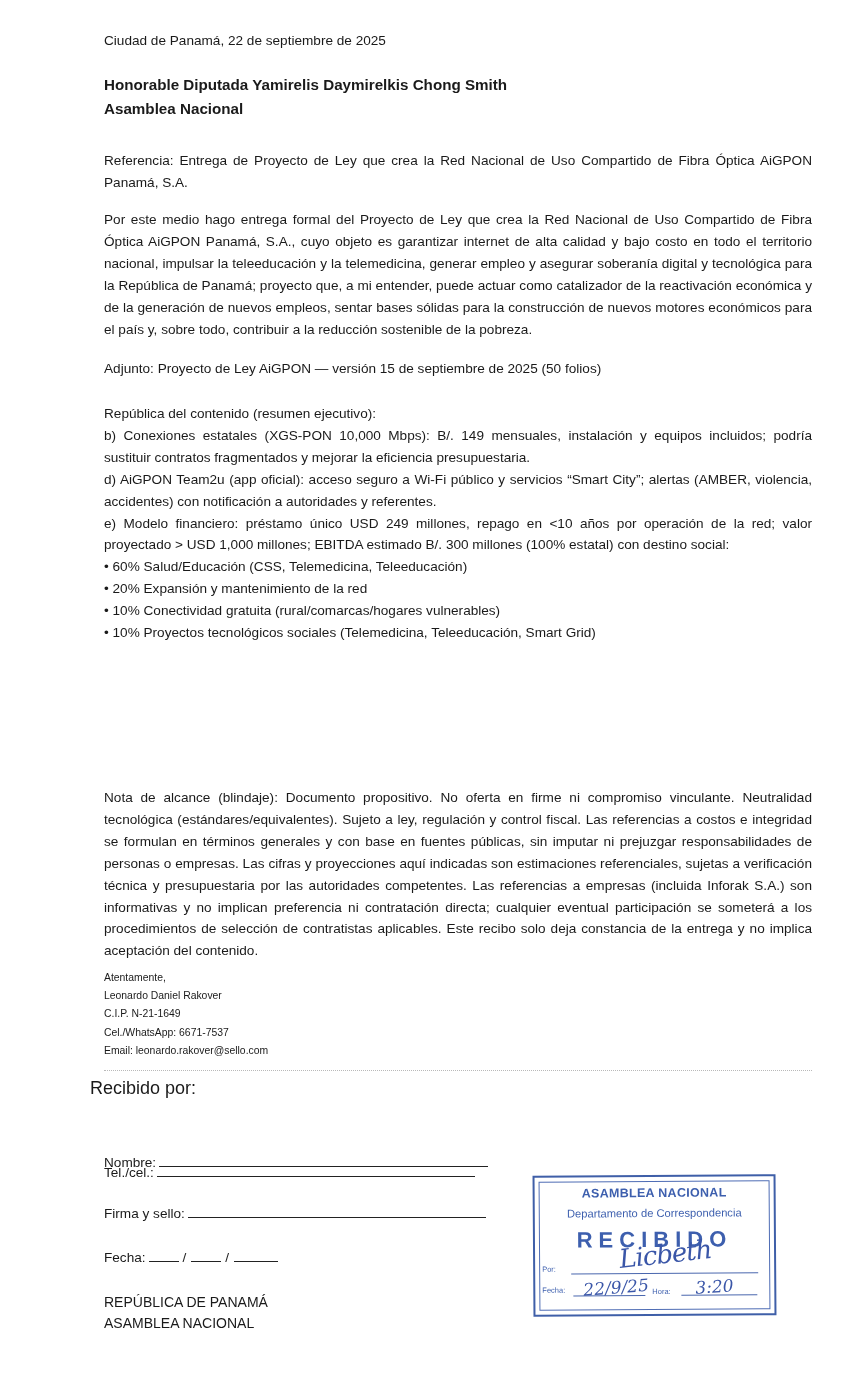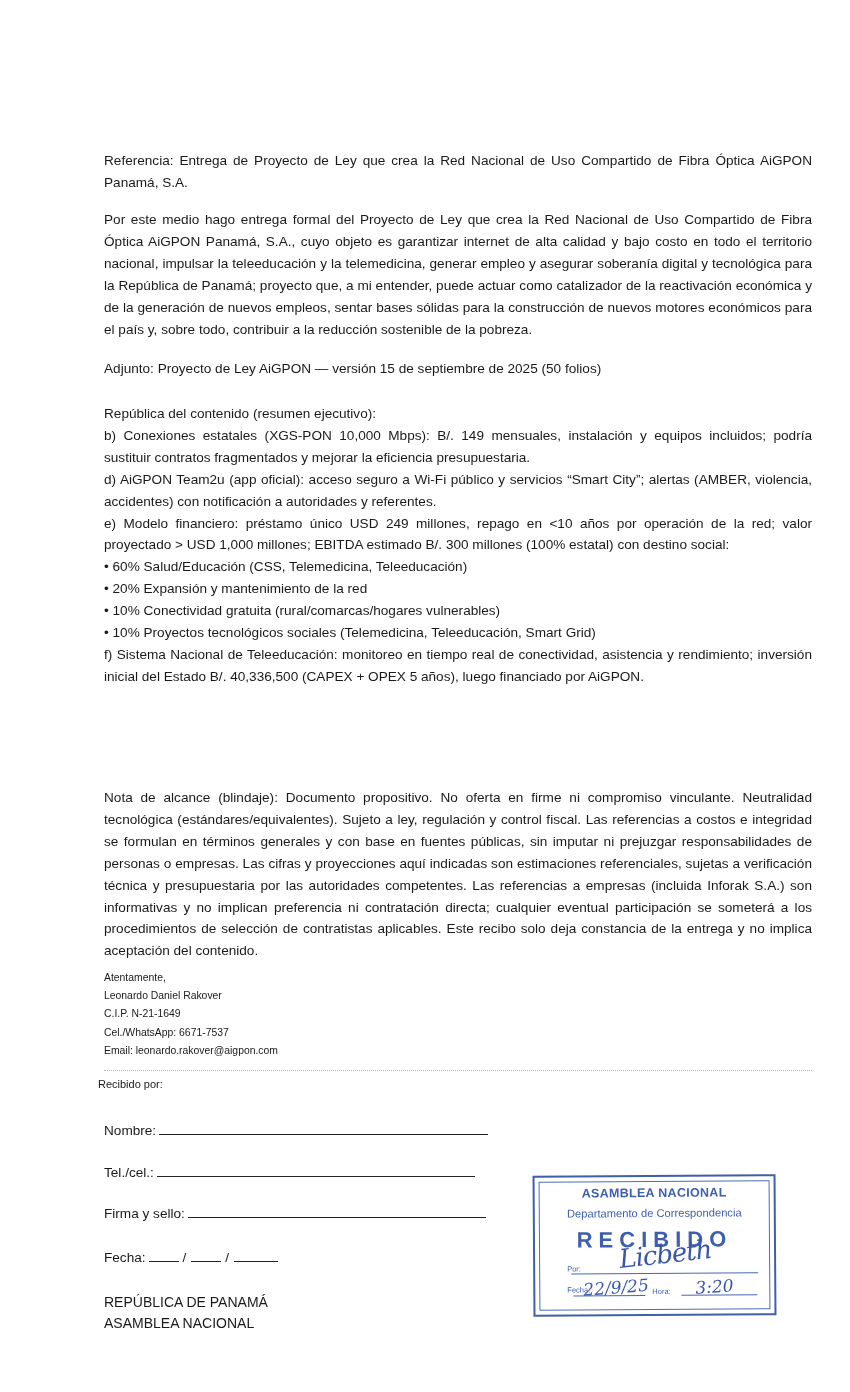--- a/index.html
+++ b/index.html
@@ -19,24 +19,24 @@
   .body-para { top: 209px; }
   .attach { top: 358px; }
   .synth { top: 403px; }
   .synth p { margin: 0; }
   .scope { top: 787px; }
   .sign { position: absolute; left: 104px; top: 969px; font-size: 10.4px; line-height: 18.2px; }
   .sep {
     position: absolute; left: 104px; top: 1070px; width: 708px; height: 1px;
     border-top: 1px dotted #b9b9b9;
   }
-  .recv-title { position: absolute; left: 98px; top: 1078px; font-size: 11px; }
+  .recv-title { position: absolute; left: 90px; top: 1078px; font-size: 18px; }
   .field { position: absolute; left: 104px; font-size: 13.6px; line-height: 20px; white-space: nowrap; }
   .field .line { display: inline-block; border-bottom: 1px solid #222; height: 13px; vertical-align: baseline; margin-left: 3px; }
-  .f-nombre { top: 1121px; text-align: center; }
+  .f-nombre { top: 1153px; text-align: center; }
   .f-cargo { top: 1142px; }
   .f-tel { top: 1163px; }
   .f-firma { top: 1204px; }
   .f-fecha { top: 1248px; }
   .f-fecha .short { width: 30px; }
   .f-fecha .long { width: 44px; }
   .f-fecha .slash { margin: 0 2px 0 4px; }
   .footer { position: absolute; left: 104px; top: 1292px; font-size: 14px; line-height: 21px; }
 
   
@@ -45,66 +45,70 @@
     border: 2px solid #3f5fa8; transform: rotate(-0.4deg);
     color: #3d5fae;
   }
   .stamp-inner {
     position: absolute; left: 4px; top: 4px; right: 4px; bottom: 4px;
     border: 1px solid #4f6db5;
   }
   .st-title { position: absolute; top: 9px; left: 0; width: 100%; text-align: center; font-weight: bold; font-size: 12.5px; letter-spacing: 0.3px; }
   .st-dept { position: absolute; top: 30px; left: 0; width: 100%; text-align: center; font-size: 11.2px; }
   .st-recv { position: absolute; top: 50px; left: 0; width: 100%; text-align: center; font-weight: bold; font-size: 22px; letter-spacing: 6px; }
-  .st-row { position: absolute; left: 32px; font-size: 7.5px; }
+  .st-row { position: absolute; left: 7px; font-size: 7.5px; }
   .st-por { top: 87px; }
   .st-fecha { top: 108px; }
   .st-line { position: absolute; border-bottom: 1px solid #4a67ae; height: 1px; }
   .st-por-line { left: 36px; top: 96px; width: 187px; }
   .st-fecha-line { left: 38px; top: 118px; width: 72px; }
   .st-hora-line { left: 146px; top: 118px; width: 76px; }
   .st-hora { position: absolute; left: 117px; top: 110px; font-size: 7.5px; }
   .hand { position: absolute; font-family: "DejaVu Serif", serif; font-style: italic; color: #3a56a8; }
   .hand-sig { left: 84px; top: 62px; font-size: 26px; transform: rotate(-6deg); letter-spacing: -1px; }
   .hand-date { left: 48px; top: 100px; font-size: 17px; transform: rotate(-4deg); }
   .hand-time { left: 160px; top: 100px; font-size: 17px; transform: rotate(-3deg); }
 </style>
 </head>
 <body>
 
 <div class="page">
 
+  <div class="txt date">Ciudad de Panamá, 22 de septiembre de 2025</div>
 
+  <div class="txt addressee">
+    <div>Honorable Diputada Yamirelis Daymirelkis Chong Smith</div>
+    <div>Asamblea Nacional</div>
+  </div>
 
   <div class="txt justify reference">Referencia: Entrega de Proyecto de Ley que crea la Red Nacional de Uso Compartido de Fibra Óptica AiGPON Panamá, S.A.</div>
 
   <div class="txt justify body-para">Por este medio hago entrega formal del Proyecto de Ley que crea la Red Nacional de Uso Compartido de Fibra Óptica AiGPON Panamá, S.A., cuyo objeto es garantizar internet de alta calidad y bajo costo en todo el territorio nacional, impulsar la teleeducación y la telemedicina, generar empleo y asegurar soberanía digital y tecnológica para la República de Panamá; proyecto que, a mi entender, puede actuar como catalizador de la reactivación económica y de la generación de nuevos empleos, sentar bases sólidas para la construcción de nuevos motores económicos para el país y, sobre todo, contribuir a la reducción sostenible de la pobreza.</div>
 
   <div class="txt attach">Adjunto: Proyecto de Ley AiGPON — versión 15 de septiembre de 2025 (50 folios)</div>
 
   <div class="txt justify synth">
     <p>República del contenido (resumen ejecutivo):</p>
     <p>b) Conexiones estatales (XGS-PON 10,000 Mbps): B/. 149 mensuales, instalación y equipos incluidos; podría sustituir contratos fragmentados y mejorar la eficiencia presupuestaria.</p>
     <p>d) AiGPON Team2u (app oficial): acceso seguro a Wi-Fi público y servicios “Smart City”; alertas (AMBER, violencia, accidentes) con notificación a autoridades y referentes.</p>
     <p>e) Modelo financiero: préstamo único USD 249 millones, repago en &lt;10 años por operación de la red; valor proyectado &gt; USD 1,000 millones; EBITDA estimado B/. 300 millones (100% estatal) con destino social:</p>
     <p>• 60% Salud/Educación (CSS, Telemedicina, Teleeducación)</p>
     <p>• 20% Expansión y mantenimiento de la red</p>
     <p>• 10% Conectividad gratuita (rural/comarcas/hogares vulnerables)</p>
     <p>• 10% Proyectos tecnológicos sociales (Telemedicina, Teleeducación, Smart Grid)</p>
-    <p>f) Sistema Nacional de Teleeducación: monitoreo en tiempo real de conectividad, asistencia y rendimiento; inversión inicial del Estado B/. 40,336,500 (CAPEX + OPEX 5 años), luego financiado por AiGPON.</p>
   </div>
 
   <div class="txt justify scope">Nota de alcance (blindaje): Documento propositivo. No oferta en firme ni compromiso vinculante. Neutralidad tecnológica (estándares/equivalentes). Sujeto a ley, regulación y control fiscal. Las referencias a costos e integridad se formulan en términos generales y con base en fuentes públicas, sin imputar ni prejuzgar responsabilidades de personas o empresas. Las cifras y proyecciones aquí indicadas son estimaciones referenciales, sujetas a verificación técnica y presupuestaria por las autoridades competentes. Las referencias a empresas (incluida Inforak S.A.) son informativas y no implican preferencia ni contratación directa; cualquier eventual participación se someterá a los procedimientos de selección de contratistas aplicables. Este recibo solo deja constancia de la entrega y no implica aceptación del contenido.</div>
 
   <div class="sign">
     <div>Atentamente,</div>
     <div>Leonardo Daniel Rakover</div>
     <div>C.I.P. N-21-1649</div>
     <div>Cel./WhatsApp: 6671-7537</div>
-    <div>Email: leonardo.rakover@aigpon.com</div>
+    <div>Email: leonardo.rakover@sello.com</div>
   </div>
 
   <div class="sep"></div>
 
   <div class="recv-title">Recibido por:</div>
 
   <div class="field f-nombre">
     <span>Nombre:</span><span class="line" style="width:329px"></span>
   </div>
   <div class="field f-tel">

